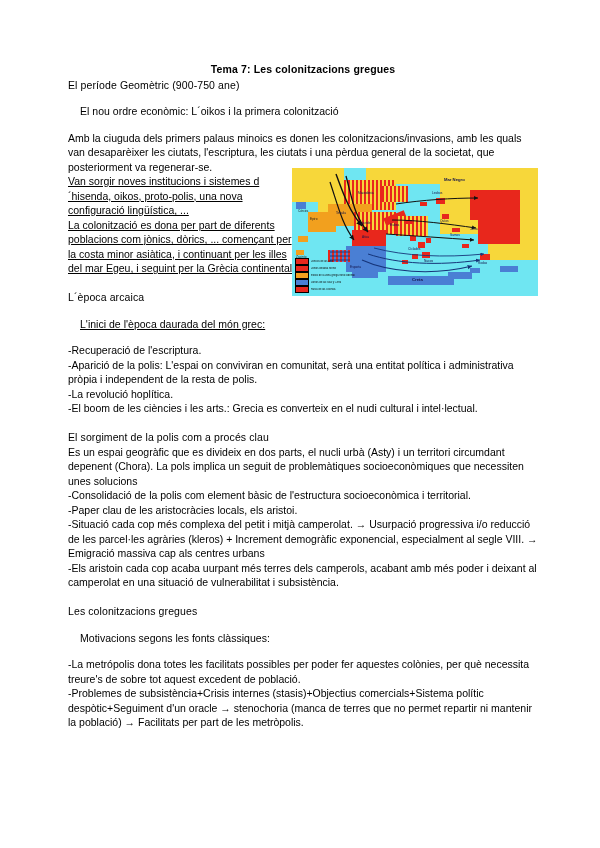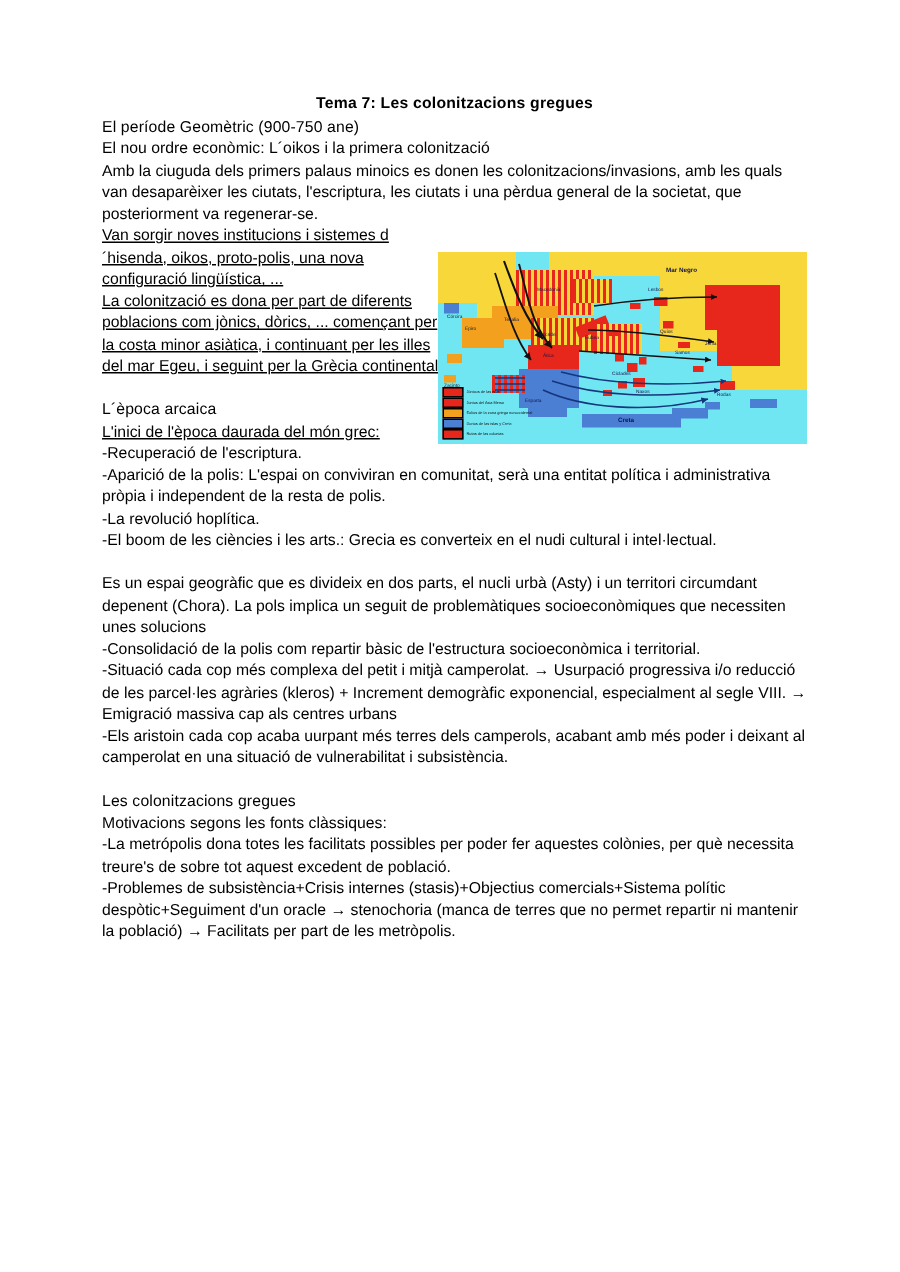--- a/index.html
+++ b/index.html
@@ -40,21 +40,21 @@
   .h-sec {
     font-size: 10.5px;
     font-weight: normal;
     line-height: 14.5px;
     margin: 0;
     letter-spacing: 0.1px;
   }
   .p-line {
     font-size: 10.5px;
     line-height: 14.5px;
-    margin: 0;
+    margin: 12px;
     letter-spacing: 0.02px;
   }
   .underline {
     text-decoration: underline;
     text-underline-offset: 1px;
   }
   .spacer {
     height: 14.5px;
   }
   
@@ -169,22 +169,24 @@
 
     <p class="h-sec">L´època arcaica</p>
     <p class="p-line underline">L'inici de l'època daurada del món grec:</p>
     <p class="flowblock">-Recuperació de l'escriptura.</p>
     <p class="flowblock">-Aparició de la polis: L'espai on conviviran en comunitat, serà una entitat política i administrativa pròpia i independent de la resta de polis.</p>
     <p class="flowblock">-La revolució hoplítica.</p>
     <p class="flowblock">-El boom de les ciències i les arts.: Grecia es converteix en el nudi cultural i intel·lectual.</p>
 
     <div class="spacer"></div>
 
+    <p class="h-sec">El sorgiment de la polis com a procés clau</p>
     <p class="flowblock">Es un espai geogràfic que es divideix en dos parts, el nucli urbà (Asty) i un territori circumdant depenent (Chora). La pols implica un seguit de problemàtiques socioeconòmiques que necessiten unes solucions</p>
-    <p class="flowblock">-Consolidació de la polis com repartir bàsic de l'estructura socioeconòmica i territorial.</p>
+    <p class="flowblock">-Consolidació de la polis com element bàsic de l'estructura socioeconòmica i territorial.</p>
+    <p class="flowblock">-Paper clau de les aristocràcies locals, els aristoi.</p>
     <p class="flowblock">-Situació cada cop més complexa del petit i mitjà camperolat. → Usurpació progressiva i/o reducció de les parcel·les agràries (kleros) + Increment demogràfic exponencial, especialment al segle VIII. → Emigració massiva cap als centres urbans</p>
     <p class="flowblock">-Els aristoin cada cop acaba uurpant més terres dels camperols, acabant amb més poder i deixant al camperolat en una situació de vulnerabilitat i subsistència.</p>
 
     <div class="spacer"></div>
 
     <p class="h-sec">Les colonitzacions gregues</p>
     <p class="p-line">Motivacions segons les fonts clàssiques:</p>
     <p class="flowblock">-La metrópolis dona totes les facilitats possibles per poder fer aquestes colònies, per què necessita treure's de sobre tot aquest excedent de població.</p>
     <p class="flowblock">-Problemes de subsistència+Crisis internes (stasis)+Objectius comercials+Sistema polític despòtic+Seguiment d'un oracle → stenochoria (manca de terres que no permet repartir ni mantenir la població) → Facilitats per part de les metròpolis.</p>
 

